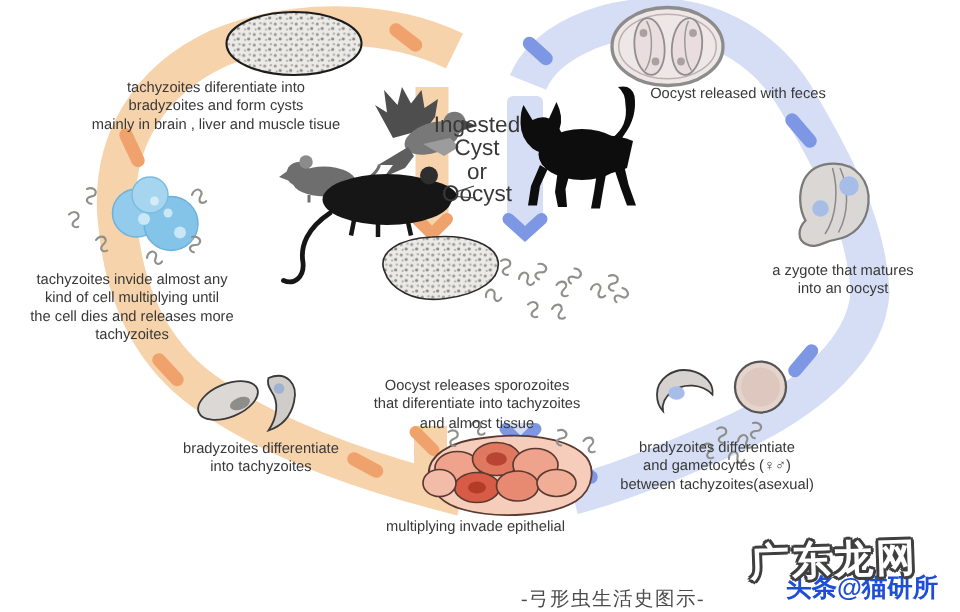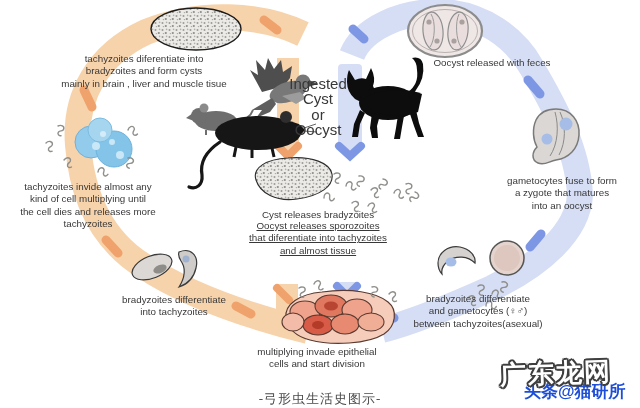--- a/index.html
+++ b/index.html
@@ -8,24 +8,24 @@
   svg.layer{position:absolute;left:0;top:0;}
   .label{position:absolute;text-align:center;color:#383838;font-size:9.8px;line-height:12.4px;}
   .label span{display:block;white-space:nowrap;}
   #lbl-cyst-formation{left:54px;top:53px;width:180px;}
   #lbl-tachyzoite-invasion{left:2px;top:181px;width:172px;}
   #lbl-bradyzoite-to-tachyzoite{left:89px;top:294px;width:170px;}
   #lbl-ingested{left:288px;top:76px;width:60px;font-size:15px;line-height:15.3px;}
   #lbl-oocyst-released{left:422px;top:57px;width:140px;}
   #lbl-gametocytes-fuse{left:497px;top:175px;width:130px;}
   #lbl-cyst-releases{left:233px;top:209px;width:170px;}
-  #lbl-oocyst-releases{left:228px;top:220px;width:180px;text-decoration:underline;}
+  #lbl-oocyst-releases{left:228px;top:252px;width:180px;}
   #lbl-bradyzoite-differentiation{left:388px;top:293px;width:180px;}
   #lbl-epithelial-invasion{left:227px;top:346px;width:180px;}
-  .caption{position:absolute;left:170px;top:390px;width:300px;text-align:center;
+  .caption{position:absolute;left:170px;top:390px;width:300px;text-align:right;
            font-family:"Liberation Serif",serif;font-size:13px;color:#4a4a4a;letter-spacing:1px;}
   .wm-sub{position:absolute;left:524px;top:380px;font-size:17px;font-weight:bold;
           color:#1d4ed8;white-space:nowrap;}
   .wm-main{position:absolute;left:500px;top:356px;font-size:26px;font-weight:bold;color:#ffffff;
            white-space:nowrap;letter-spacing:2px;transform:rotate(-2deg);
            text-shadow:2px 0 0 #3f3f3f,-2px 0 0 #3f3f3f,0 2px 0 #3f3f3f,0 -2px 0 #3f3f3f,
                        1.5px 1.5px 0 #3f3f3f,-1.5px 1.5px 0 #3f3f3f,
                        1.5px -1.5px 0 #3f3f3f,-1.5px -1.5px 0 #3f3f3f;}
 </style>
 </head>
@@ -230,27 +230,25 @@
   </div>
 
   <div class="label" id="lbl-tachyzoite-invasion">
     <span>tachyzoites invide almost any</span>
     <span>kind of cell multiplying until</span>
     <span>the cell dies and releases more</span>
     <span>tachyzoites</span>
   </div>
 
   <div class="label" id="lbl-gametocytes-fuse">
-    <span>gametocytes fuse to form</span>
     <span>a zygote that matures</span>
     <span>into an oocyst</span>
   </div>
 
   <div class="label" id="lbl-cyst-releases">
-    <span>Cyst releases bradyzoites</span>
   </div>
 
   <div class="label" id="lbl-oocyst-releases">
     <span>Oocyst releases sporozoites</span>
     <span>that diferentiate into tachyzoites</span>
     <span>and almost tissue</span>
   </div>
 
   <div class="label" id="lbl-bradyzoite-to-tachyzoite">
     <span>bradyzoites differentiate</span>
@@ -258,21 +256,20 @@
   </div>
 
   <div class="label" id="lbl-bradyzoite-differentiation">
     <span>bradyzoites differentiate</span>
     <span>and gametocytes (♀♂)</span>
     <span>between tachyzoites(asexual)</span>
   </div>
 
   <div class="label" id="lbl-epithelial-invasion">
     <span>multiplying invade epithelial</span>
-    <span>cells and start division</span>
   </div>
 
   <div class="caption">-弓形虫生活史图示-</div>
 
   <div class="wm-sub">头条@猫研所</div>
   <div class="wm-main">广东龙网</div>
 
 </div>
 
 </body></html>

